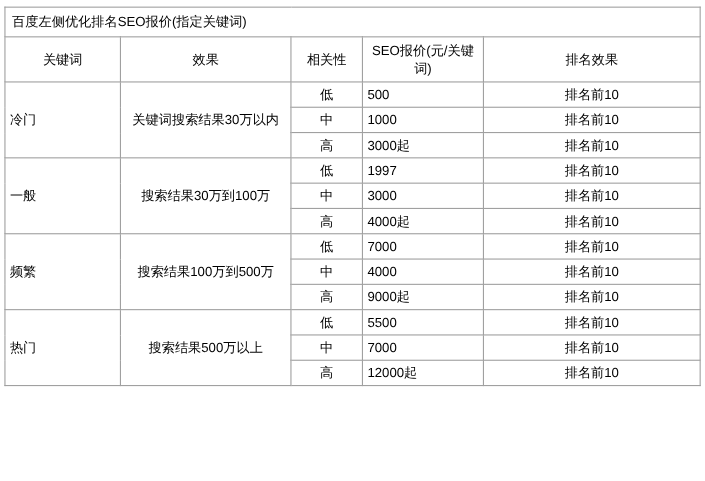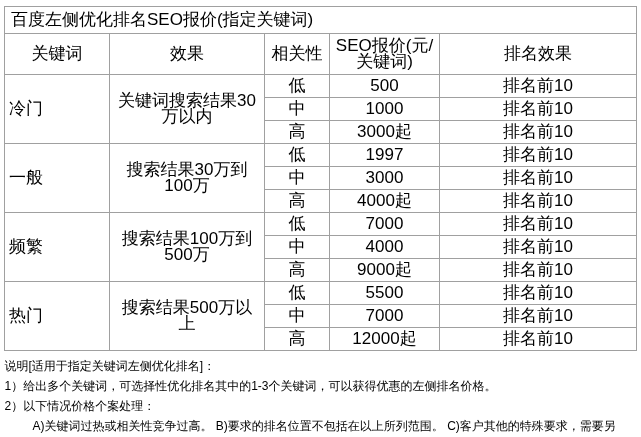--- a/index.html
+++ b/index.html
@@ -24,38 +24,38 @@
   }
   table.seo {
     border-collapse: collapse;
     width: 632px;
     margin: 0 auto;
     table-layout: fixed;
   }
   table.seo td {
     border: 1px solid #a0a0a0;
     padding: 3px 4px;
-    font-size: 17px;
+    font-size: 12px;
     line-height: 16px;
     vertical-align: middle;
   }
   .title-cell {
     text-align: left;
     padding-left: 6px !important;
     font-size: 12px;
     height: 20px;
   }
   .hdr {
     text-align: center;
     height: 34px;
   }
   .c-keyword { text-align: left; }
   .c-effect  { text-align: center; }
   .c-rel     { text-align: center; }
-  .c-price   { text-align: center; }
+  .c-price   { text-align: left; }
   .c-result  { text-align: center; }
 
   .notes {
     width: 632px;
     margin: 6px auto 0 auto;
     font-size: 12px;
     line-height: 19px;
   }
   .notes p {
     margin: 0 0 1px 0;
@@ -160,21 +160,14 @@
         <td class="c-result">排名前10</td>
       </tr>
       <tr>
         <td class="c-rel">高</td>
         <td class="c-price">12000起</td>
         <td class="c-result">排名前10</td>
       </tr>
     </tbody>
   </table>
 
-  <div class="notes">
-    <p class="note-line">说明[适用于指定关键词左侧优化排名]：</p>
-    <p class="note-line">1）给出多个关键词，可选择性优化排名其中的1-3个关键词，可以获得优惠的左侧排名价格。</p>
-    <p class="note-line">2）以下情况价格个案处理：</p>
-    <p class="note-line note-indent">A)关键词过热或相关性竞争过高。  B)要求的排名位置不包括在以上所列范围。  C)客户其他的特殊要求，需要另</p>
-
-  </div>
 
 </div>
 
 </body></html>

